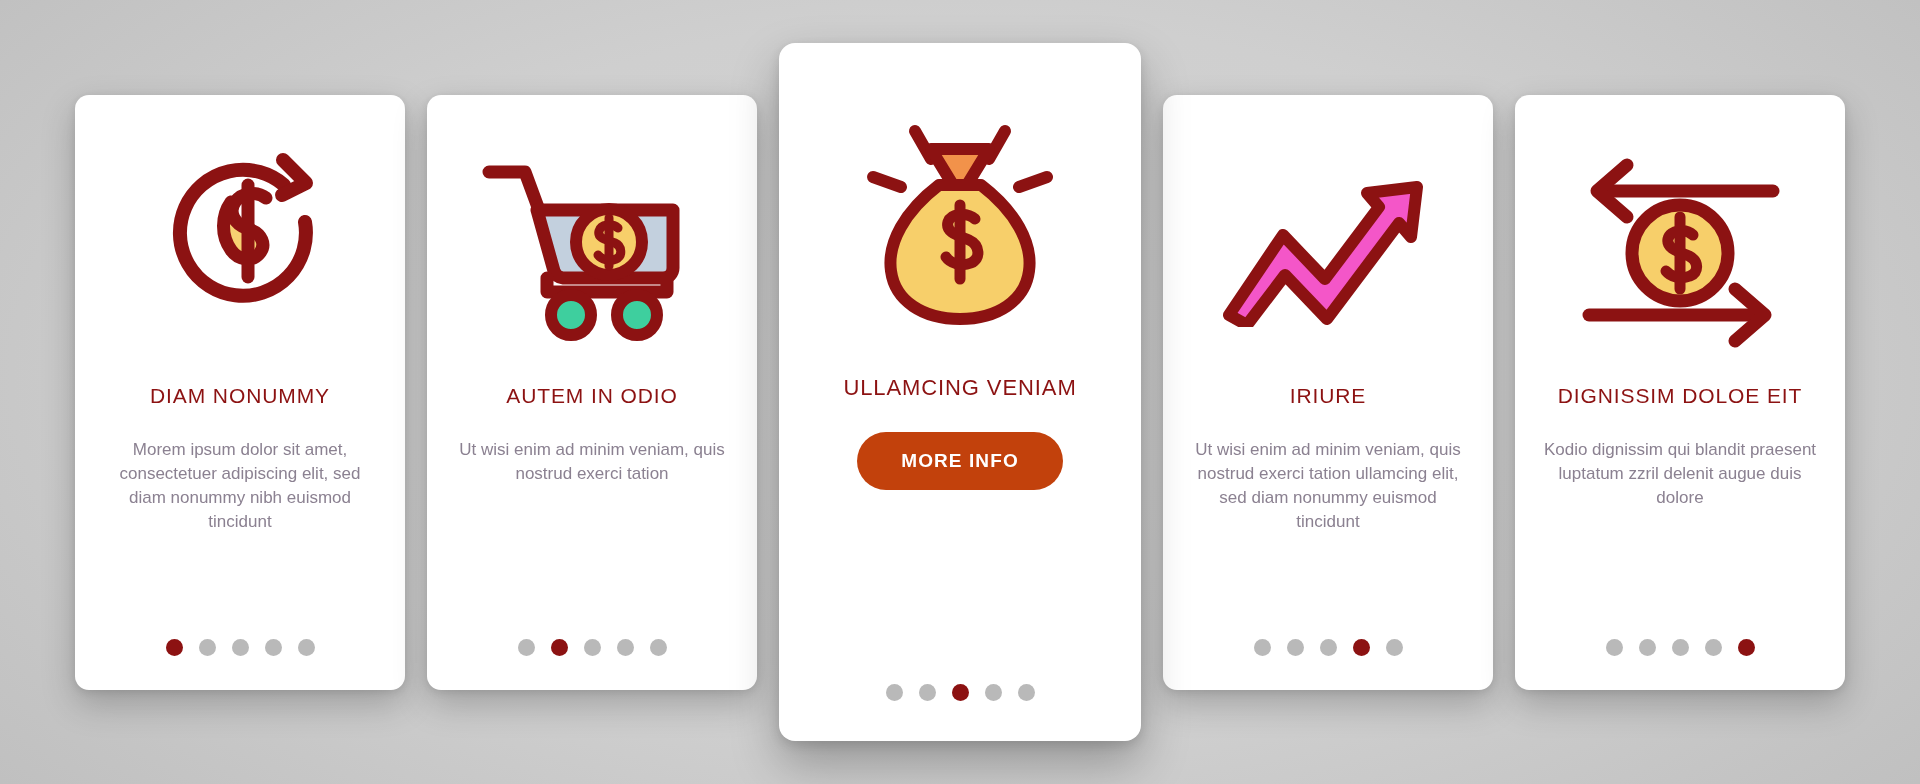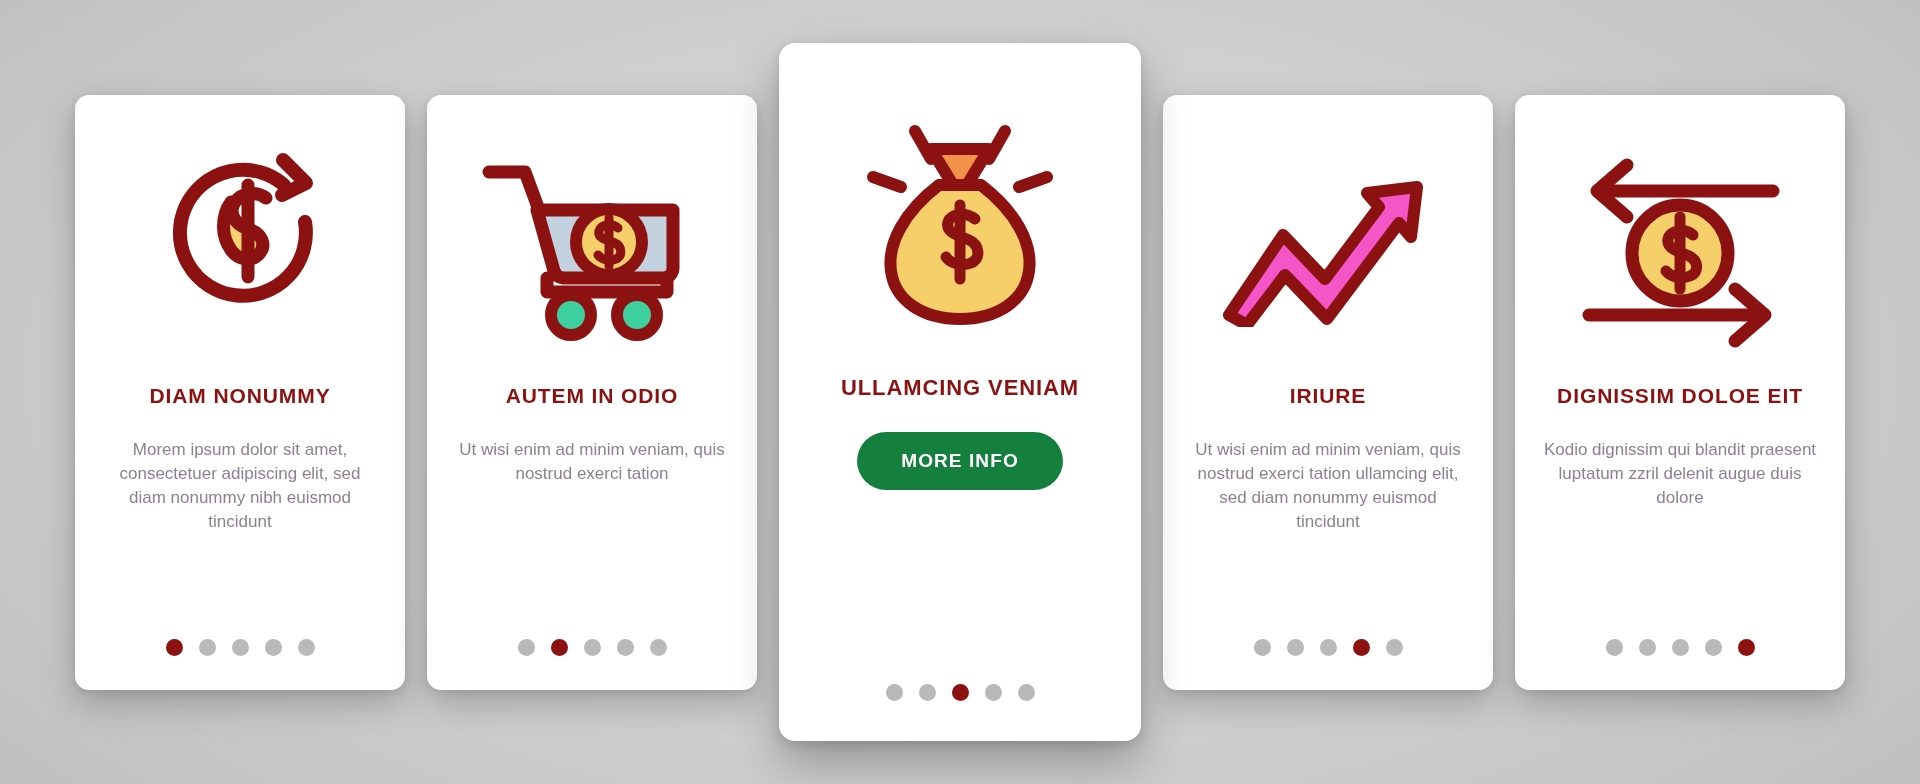--- a/index.html
+++ b/index.html
@@ -55,21 +55,21 @@
     display: flex;
     align-items: center;
     justify-content: center;
   }
   .card.featured .icon-wrap { height: 290px; }
 
   .icon-wrap svg { display: block; }
 
   .card-title {
     font-size: 21px;
-    font-weight: bold;
+    font-weight: normal;
     letter-spacing: 0.9px;
     color: #8c1212;
     text-align: left;
     text-transform: uppercase;
     line-height: 1.15;
     margin-top: 4px;
   }
   .card.featured .card-title { font-size: 22px; margin-top: 8px; }
 
   .card-desc {
@@ -77,21 +77,21 @@
     font-size: 17px;
     line-height: 1.42;
     color: #8b8191;
     text-align: center;
     max-width: 280px;
   }
   .card.featured .card-desc { max-width: 272px; margin-top: 28px; }
 
   .more-btn {
     margin-top: 32px;
-    background: #15803d;
+    background: #c2410c;
     color: #ffffff;
     border: none;
     border-radius: 30px;
     padding: 0 44px;
     height: 58px;
     font-family: "Liberation Sans", sans-serif;
     font-size: 19px;
     font-weight: bold;
     letter-spacing: 1.1px;
     cursor: pointer;

